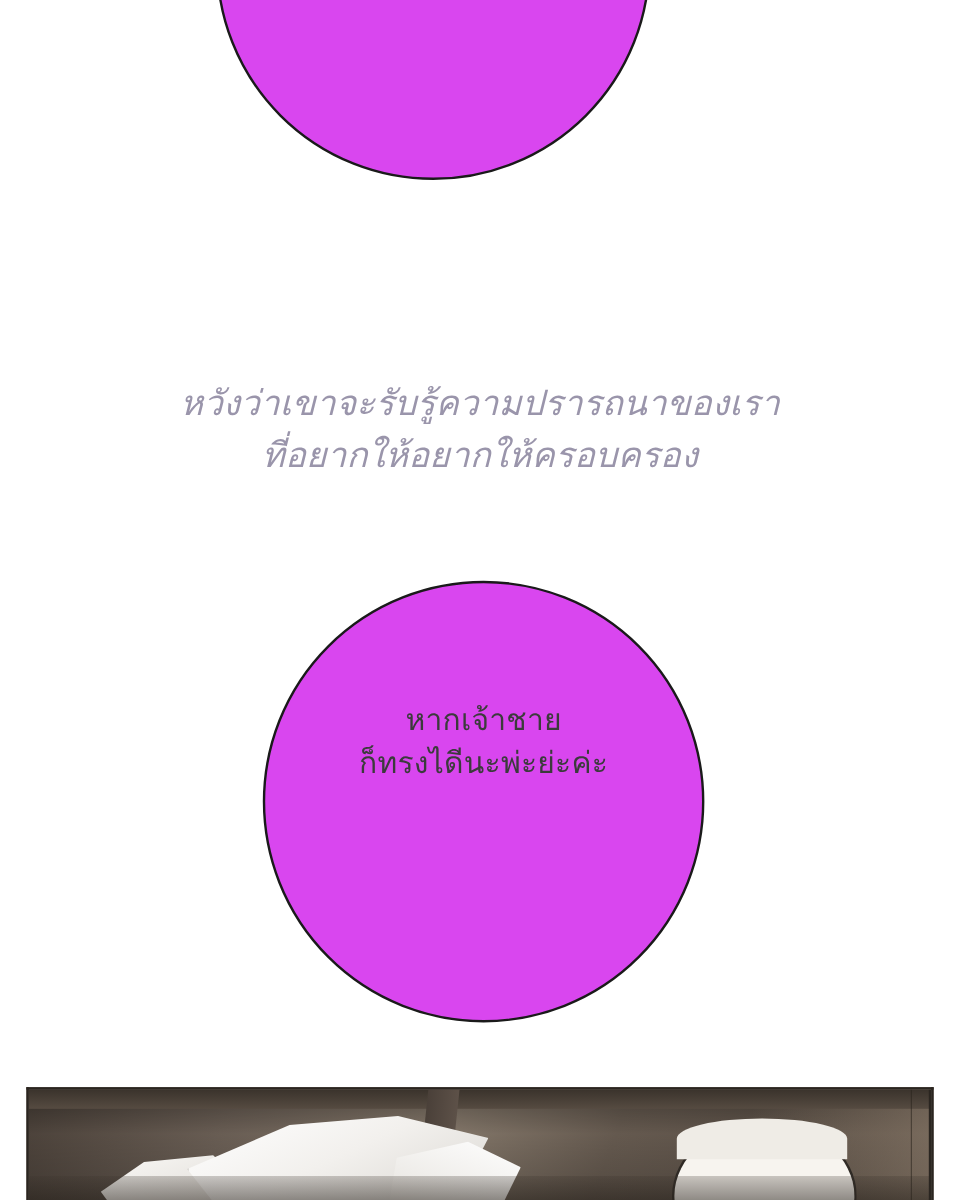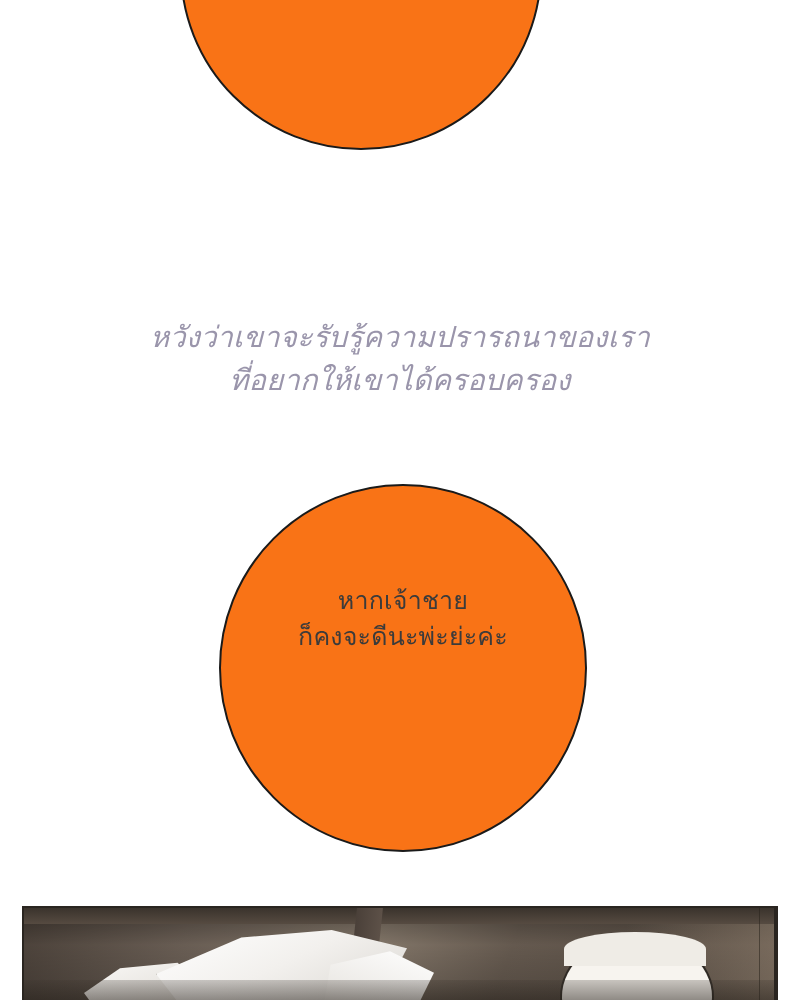--- a/index.html
+++ b/index.html
@@ -22,21 +22,21 @@
     width: 800px;
     height: 1000px;
     background: #ffffff;
   }
 
   
   .bubble {
     position: absolute;
     border-radius: 50%;
     border: 2px solid #1a1a1a;
-    background: #f97316;
+    background: #d946ef;
     box-sizing: border-box;
   }
 
   
   .bubble-top {
     left: 180px;
     top: -212px;
     width: 362px;
     height: 362px;
   }
@@ -190,27 +190,27 @@
 </style>
 </head>
 <body>
 
 <div class="page">
 
   <div class="bubble bubble-top"></div>
 
   <div class="narration">
     <span class="line">หวังว่าเขาจะรับรู้ความปรารถนาของเรา</span>
-    <span class="line">ที่อยากให้เขาได้ครอบครอง</span>
+    <span class="line">ที่อยากให้อยากให้ครอบครอง</span>
   </div>
 
   <div class="bubble bubble-lower">
     <div class="bubble-lower-text">
       <span class="line">หากเจ้าชาย</span>
-      <span class="line">ก็คงจะดีนะพ่ะย่ะค่ะ</span>
+      <span class="line">ก็ทรงไดีนะพ่ะย่ะค่ะ</span>
     </div>
   </div>
 
   <div class="panel">
     <div class="panel-bg"></div>
     <div class="wall-right"></div>
     <div class="beam-1"></div>
     <div class="beam-2"></div>
     <div class="cloth-b"></div>
     <div class="cloth-a"></div>

